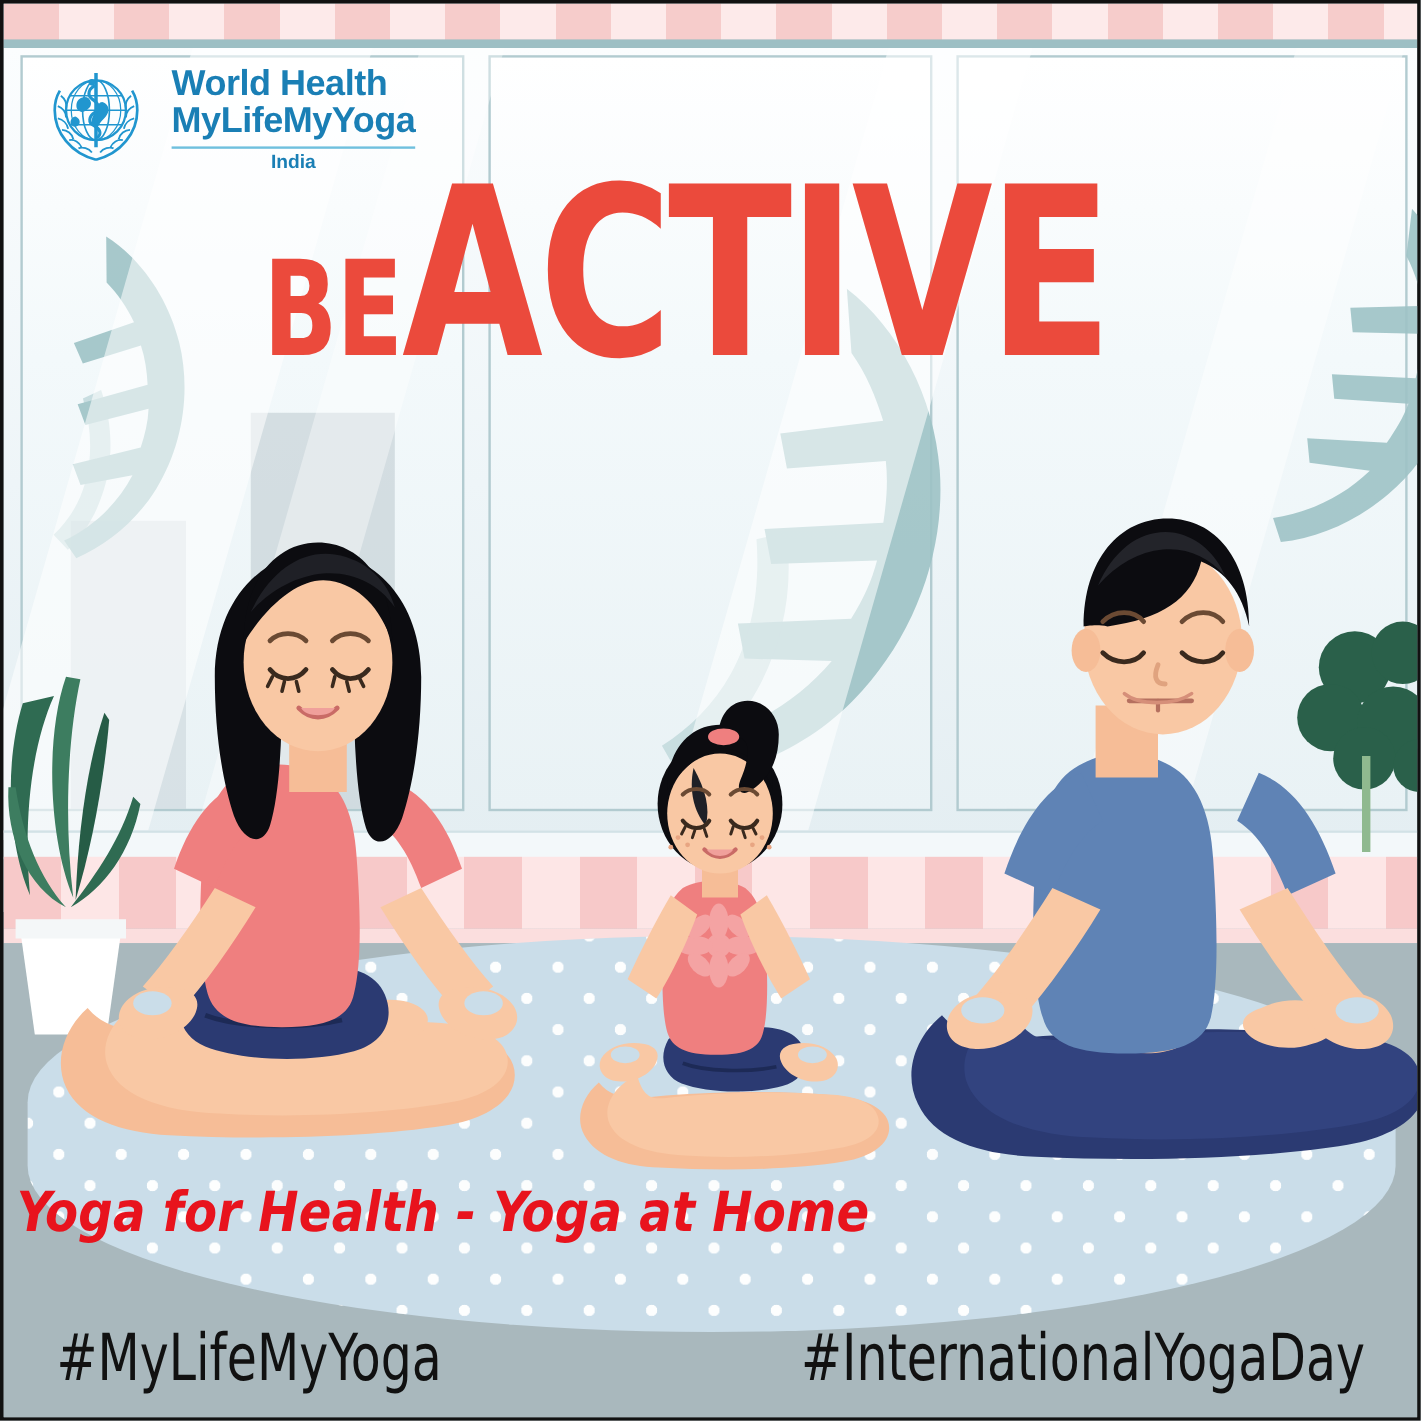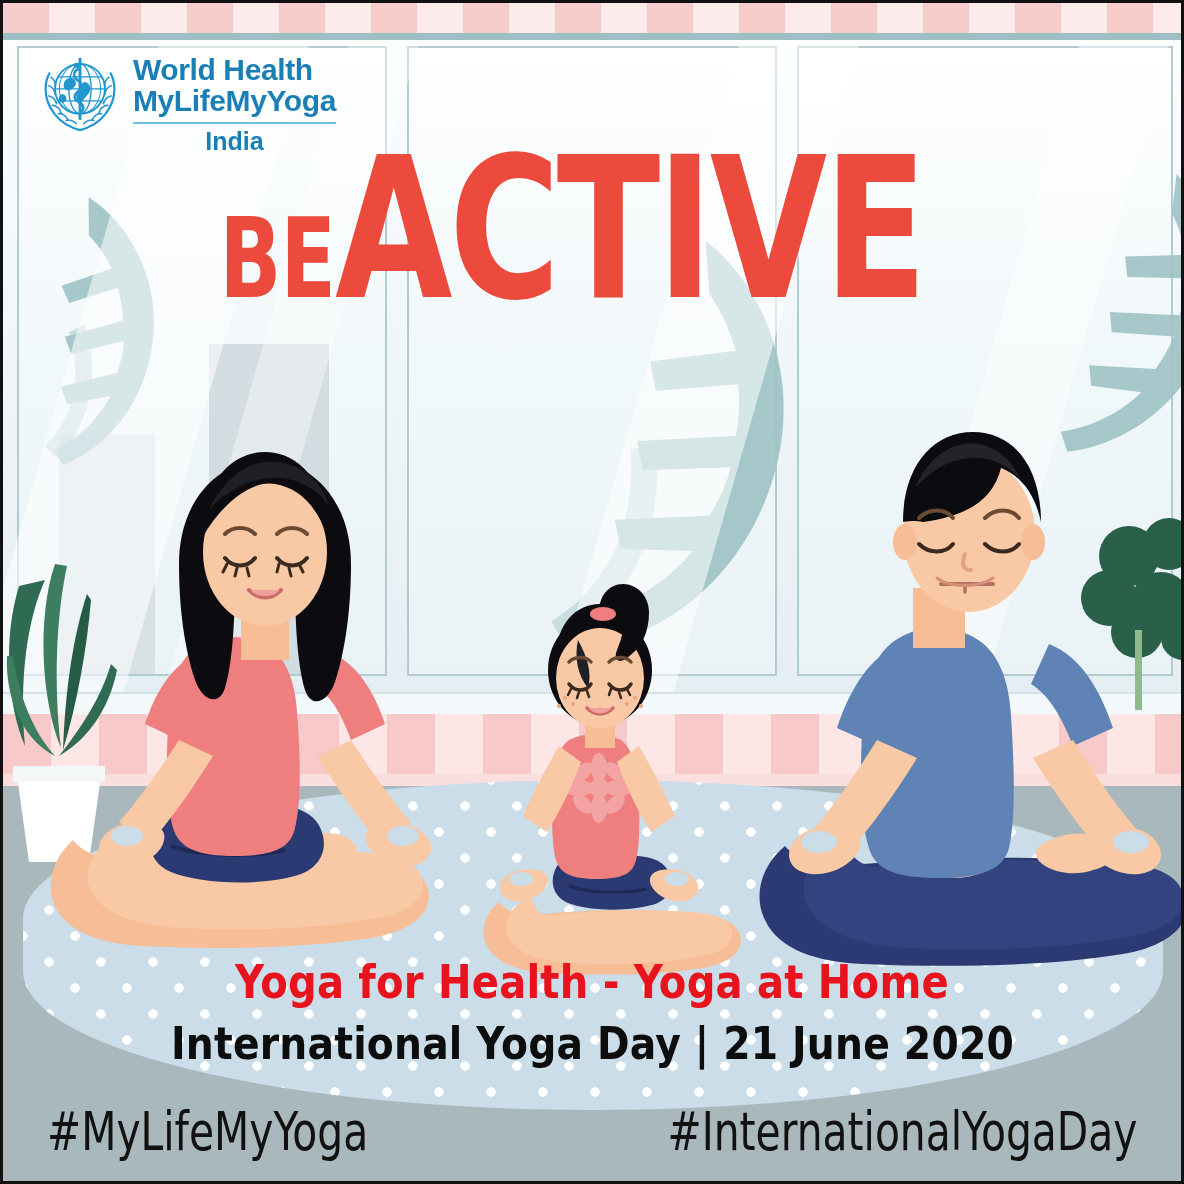--- a/index.html
+++ b/index.html
@@ -142,36 +142,36 @@
   }
   .word-athome{
     font-family:"Liberation Sans Narrow","DejaVu Sans Condensed","Liberation Sans",sans-serif;
     font-weight:700;font-size:118px;letter-spacing:-1px;
     color:#3f6096;display:inline-block;transform:scaleX(.9);transform-origin:left bottom;
   }
 
   
   .who{
     position:absolute;left:34px;top:48px;z-index:7;
-    display:flex;align-items:flex-start;gap:10px;
+    display:flex;align-items:flex-end;gap:20px;
   }
   .who-text{padding-top:4px;}
   .who-name{
     color:#1a7fb5;font-weight:700;font-size:30px;line-height:1.03;
     letter-spacing:-.4px;font-family:"Liberation Sans",sans-serif;
   }
   .who-rule{height:2px;background:#6fc0de;margin:5px 0 3px 0;width:100%;}
   .who-country{
-    color:#1a7fb5;font-weight:700;font-size:25px;text-align:center;
+    color:#1a7fb5;font-weight:700;font-size:16px;text-align:center;
     font-family:"Liberation Sans",sans-serif;
   }
 
   
   .captions{
-    position:absolute;left:0;top:915px;width:100%;text-align:center;z-index:8;
+    position:absolute;left:0;top:943px;width:100%;text-align:left;z-index:8;font-style:italic;
   }
   .cap-red{
     font-family:"Liberation Sans Narrow","DejaVu Sans Condensed","Liberation Sans",sans-serif;
     font-weight:700;font-size:46px;color:#e8131d;letter-spacing:.2px;
     transform:scaleX(.97);display:inline-block;
   }
   .cap-black{
     font-family:"Liberation Sans Narrow","DejaVu Sans Condensed","Liberation Sans",sans-serif;
     font-weight:700;font-size:45px;color:#0d0d0d;margin-top:8px;letter-spacing:.2px;
     transform:scaleX(.97);display:inline-block;
@@ -450,23 +450,20 @@
         <path d="M938 544h52" stroke="#b5705f" stroke-width="4" fill="none" stroke-linecap="round"></path>
         <path d="M962 544v8" stroke="#b5705f" stroke-width="3.5" stroke-linecap="round"></path>
         <path d="M934 538c12 10 42 10 56 0" stroke="#d68f79" stroke-width="3" fill="none" stroke-linecap="round"></path>
       </g>
     </svg>
 
     <div class="captions">
       <div>
         <span class="cap-red">Yoga for Health - Yoga at Home</span>
       </div>
-      <div>
-        <span class="cap-black">International Yoga Day | 21 June 2020</span>
-      </div>
     </div>
 
     <div class="hashbar">
       <span class="hashtag left">#MyLifeMyYoga</span>
       <span class="hashtag right">#InternationalYogaDay</span>
     </div>
   </div>
 
   <div class="headline">
     <div class="line1">

